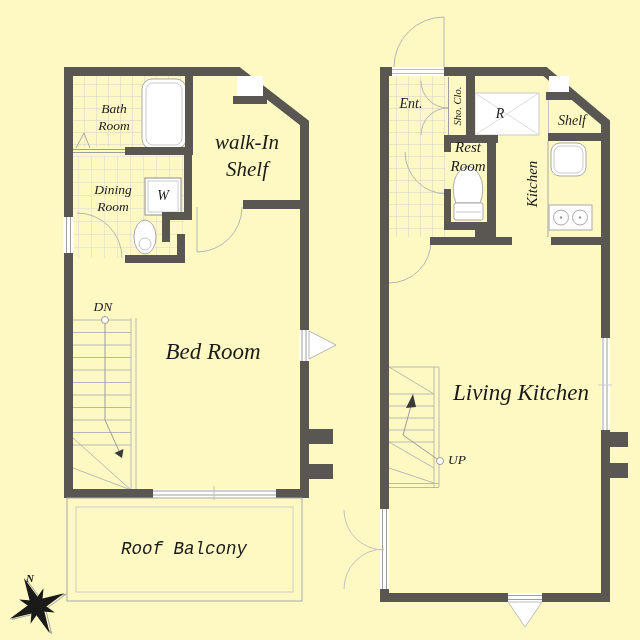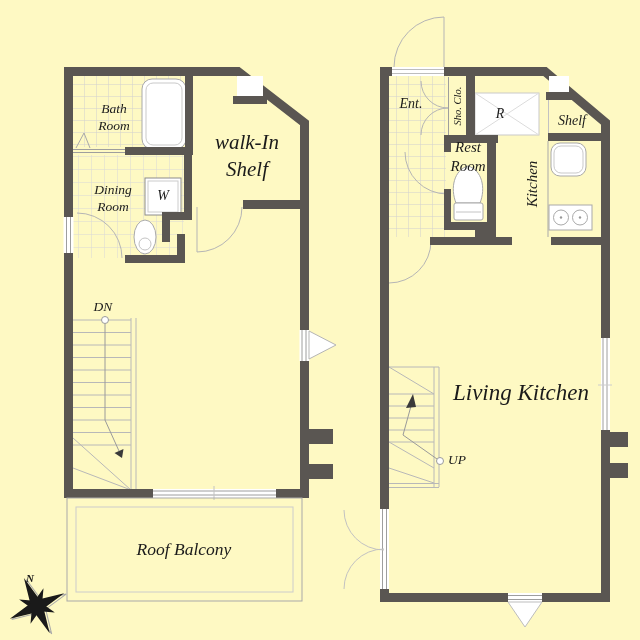--- a/index.html
+++ b/index.html
@@ -238,21 +238,22 @@
 <div class="lbl s13" style="left:113px;top:198px;">
   <div>Dining</div>
       <div>Room</div>
 </div>
 <div class="lbl s16" style="left:247px;top:156px;">
   <div>walk-In</div>
       <div>Shelf</div>
 </div>
 <div class="lbl s14" style="left:163px;top:196px;">W</div>
 <div class="lbl s13" style="left:103px;top:307px;">DN</div>
-<div class="lbl s17" style="left:184px;top:549px;">Roof Balcony</div>
+<div class="lbl s23" style="left:213px;top:352px;">Bed Room</div>
+<div class="lbl s17" style="left:184px;top:549px;font-family:Liberation Mono, monospace;">Roof Balcony</div>
 
 <div class="lbl s14" style="left:411px;top:104px;">Ent.</div>
 <div class="lbl rot s10" style="left:458px;top:106px;">Sho. Clo.</div>
 <div class="lbl s14" style="left:500px;top:114px;">R</div>
 <div class="lbl s14" style="left:572px;top:121px;">Shelf</div>
 <div class="lbl rot s15" style="left:533px;top:184px;">Kitchen</div>
 <div class="lbl s12" style="left:468px;top:157px;">
   <div>Rest</div>
       <div>Room</div>
 </div>

